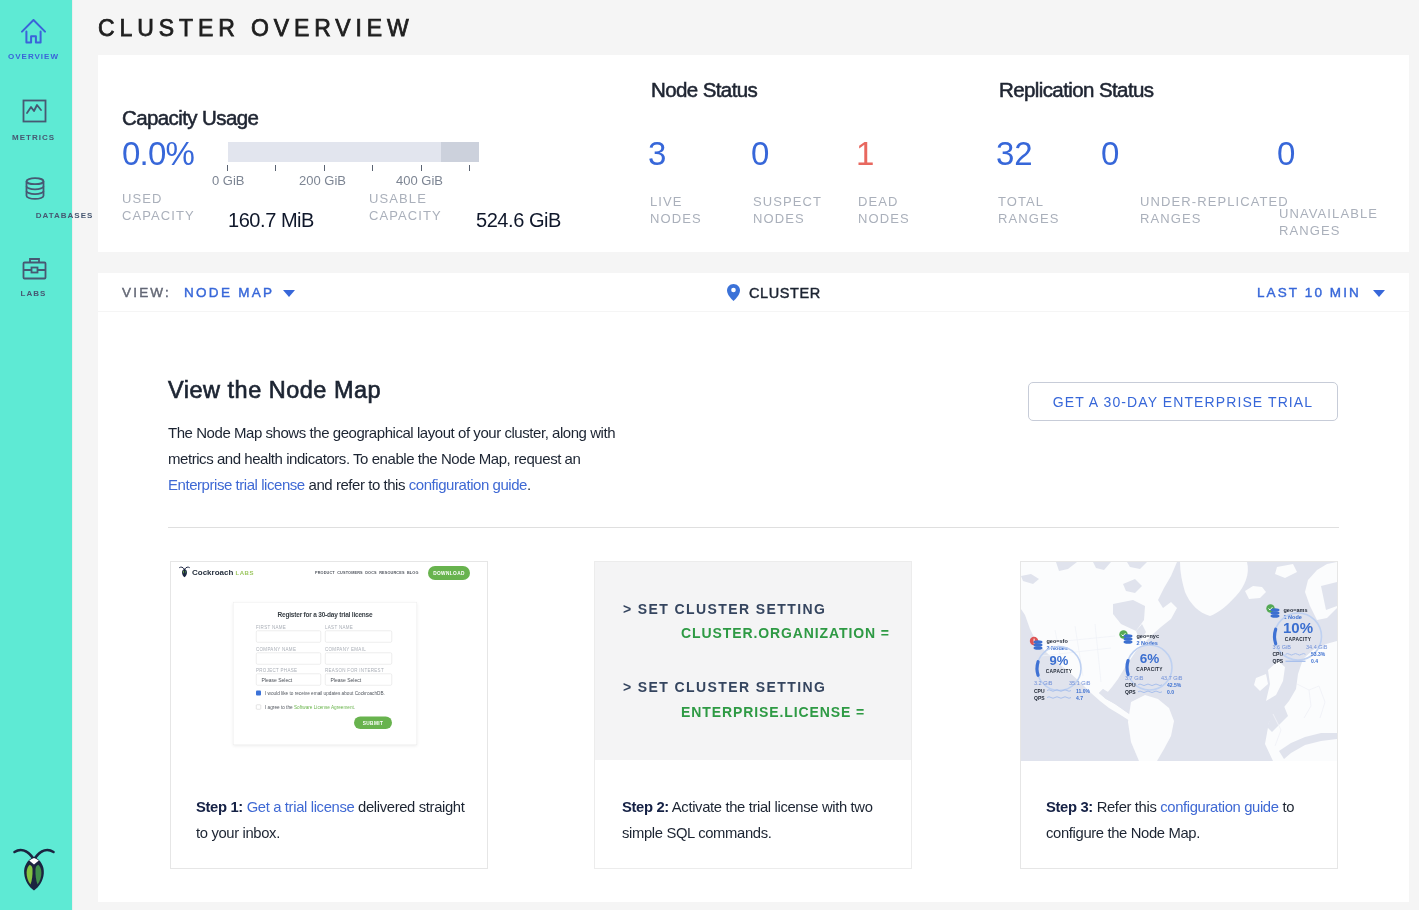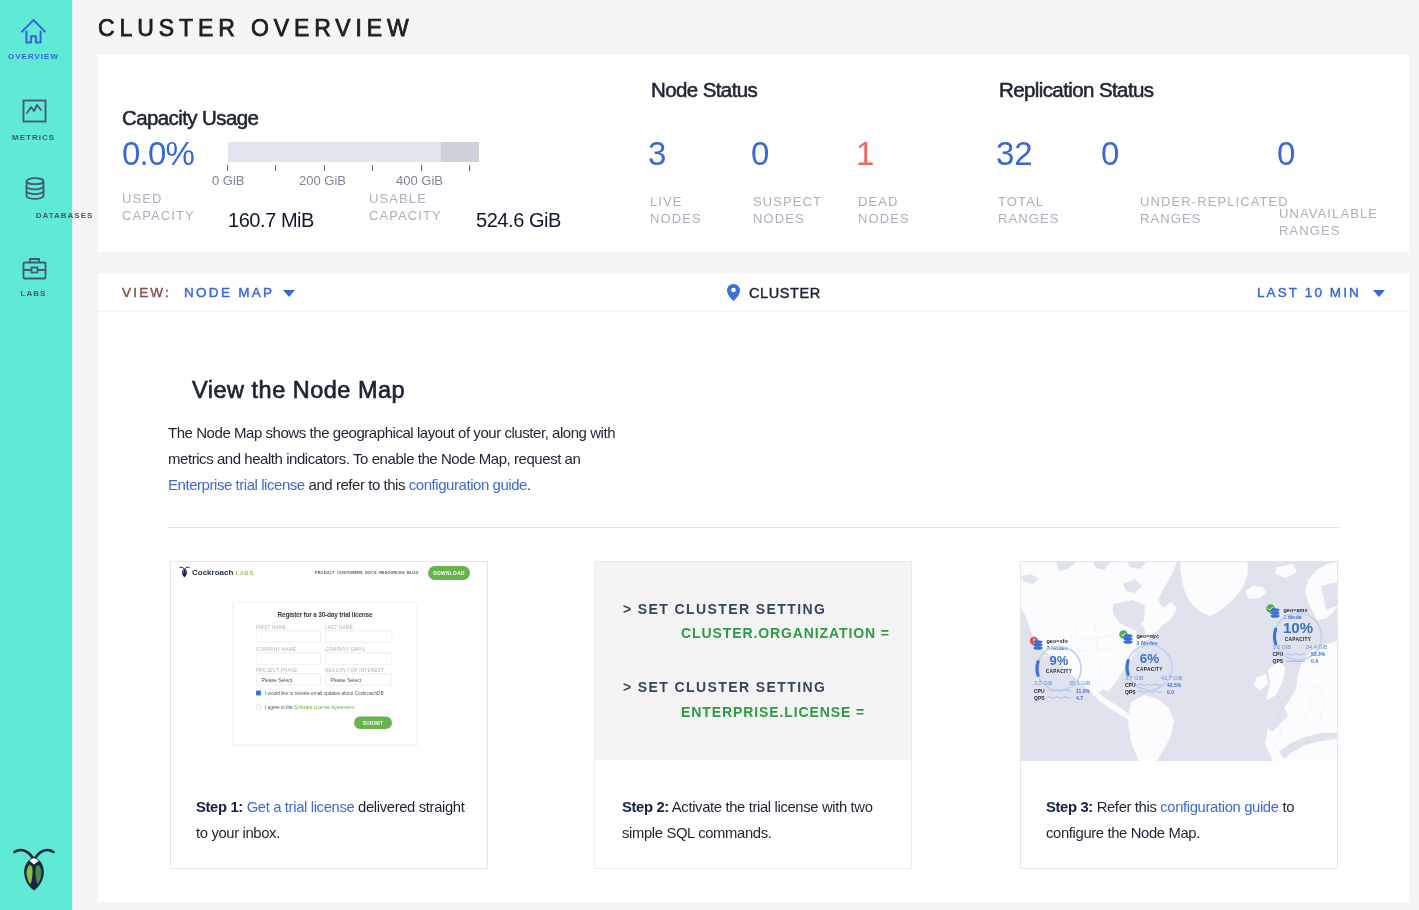--- a/index.html
+++ b/index.html
@@ -57,42 +57,43 @@
 
   <div class="sechead" style="left:999px; top:78px;text-align:right;">Replication Status</div>
   <div class="bignum" style="left:996px; top:135px;">32</div>
   <div class="lbl" style="left:998px; top:193px;">TOTAL<br>RANGES</div>
   <div class="bignum" style="left:1101px; top:135px;">0</div>
   <div class="lbl" style="left:1104px; top:193px;margin-left:36px;">UNDER-REPLICATED<br>RANGES</div>
   <div class="bignum" style="left:1277px; top:135px;">0</div>
   <div class="lbl" style="left:1279px; top:193px;margin-top:12px;">UNAVAILABLE<br>RANGES</div>
 
   <div class="card" id="toolbar" style="left:98px; top:273px; width:1311px; height:38px;"></div>
-  <div class="abs" style="left:122px; top:285px; font-size:13.5px; font-weight:normal; -webkit-text-stroke:0.4px #505973; letter-spacing:2.2px; color:#c2410c;">VIEW:</div>
+  <div class="abs" style="left:122px; top:285px; font-size:13.5px; font-weight:normal; -webkit-text-stroke:0.4px #505973; letter-spacing:2.2px; color:#737373;">VIEW:</div>
   <div class="abs" style="left:184px; top:285px; font-size:13.5px; font-weight:normal; -webkit-text-stroke:0.4px #3767d9; letter-spacing:2.3px; color:#3767d9;">NODE MAP</div>
   <svg class="abs" style="left:283px; top:290px;" width="12" height="7">
       <polygon points="0,0 12,0 6,7" fill="#3767d9"></polygon>
     </svg>
   <svg class="abs" style="left:727px; top:284px;" width="13" height="17" viewBox="0 0 13 17">
     <path d="M6.5,0 C10.1,0 13,2.9 13,6.5 C13,11.4 6.5,17 6.5,17 C6.5,17 0,11.4 0,6.5 C0,2.9 2.9,0 6.5,0 Z" fill="#3b72d8"></path>
     <circle cx="6.5" cy="6" r="2.3" fill="#fff"></circle>
   </svg>
   <div class="abs" style="left:749px; top:285px; font-size:14.5px; font-weight:normal; -webkit-text-stroke:0.45px #1c2432; letter-spacing:0.6px; color:#1c2432;">CLUSTER</div>
   <div class="abs" style="left:1257px; top:285px; font-size:13.5px; font-weight:normal; -webkit-text-stroke:0.4px #3767d9; letter-spacing:2.1px; color:#3767d9;">LAST 10 MIN</div>
   <svg class="abs" style="left:1373px; top:290px;" width="12" height="7">
       <polygon points="0,0 12,0 6,7" fill="#3767d9"></polygon>
     </svg>
 
   <div class="card" id="content" style="left:98px; top:312px; width:1311px; height:590px;"></div>
-  <div class="abs" style="left:168px; top:377px; font-size:23.5px; font-weight:normal; -webkit-text-stroke:0.65px #1c2432; letter-spacing:0.5px; color:#1c2432;margin-left:24px;">View the Node Map</div>
+  <div class="abs" style="left:168px; top:377px; font-size:23.5px; font-weight:normal; -webkit-text-stroke:0.65px #1c2432; letter-spacing:0.5px; color:#1c2432;">View the Node Map</div>
   <div class="abs" style="left:168px; top:420px; font-size:15px; color:#1c2432; line-height:26px; letter-spacing:-0.45px;">
     The Node Map shows the geographical layout of your cluster, along with<br>
     metrics and health indicators. To enable the Node Map, request an<br>
     <a style="color:#3f69d4; text-decoration:none;">Enterprise trial license</a> and refer to this <a style="color:#3f69d4; text-decoration:none;">configuration guide</a>.
   </div>
+  <div class="abs" style="left:1028px; top:382px; width:310px; height:39px; border:1px solid #c7ccd8; border-radius:5px; background:#fff; text-align:center; line-height:38px; font-size:14px; letter-spacing:1.1px; color:#3767d9;">GET A 30-DAY ENTERPRISE TRIAL</div>
   <div class="abs" style="left:168px; top:527px; width:1171px; border-top:1px solid #dfdfdf;"></div>
 
   <div class="abs" id="minisite" style="left:170px; top:561px; width:318px; height:308px; background:#fff; border:1px solid #e6e6e6;"></div>
 
   <div class="abs" style="left:170px; top:561px; width:636px; height:616px; transform:scale(0.5); transform-origin:0 0; filter:blur(0.8px);">
     <svg class="abs" style="left:18px; top:8px;" width="22" height="30" viewBox="0 0 44 58">
       <path d="M2.5 9 C8 5.5 15 6.5 21 15" fill="none" stroke="#1b2440" stroke-width="4" stroke-linecap="round"></path>
       <path d="M41.5 9 C36 5.5 29 6.5 23 15" fill="none" stroke="#1b2440" stroke-width="4" stroke-linecap="round"></path>
       <path d="M22 14 C28.5 16.5 32.5 23 31.8 30.5 C31.2 38 27 44 22 47.5 C17 44 12.8 38 12.2 30.5 C11.5 23 15.5 16.5 22 14 Z" fill="#1b2440"></path>
       <path d="M19 20 C20 24 20 30 18.5 34 C16.8 31 16 27 16.6 23.5 Z" fill="#84c341"></path>

